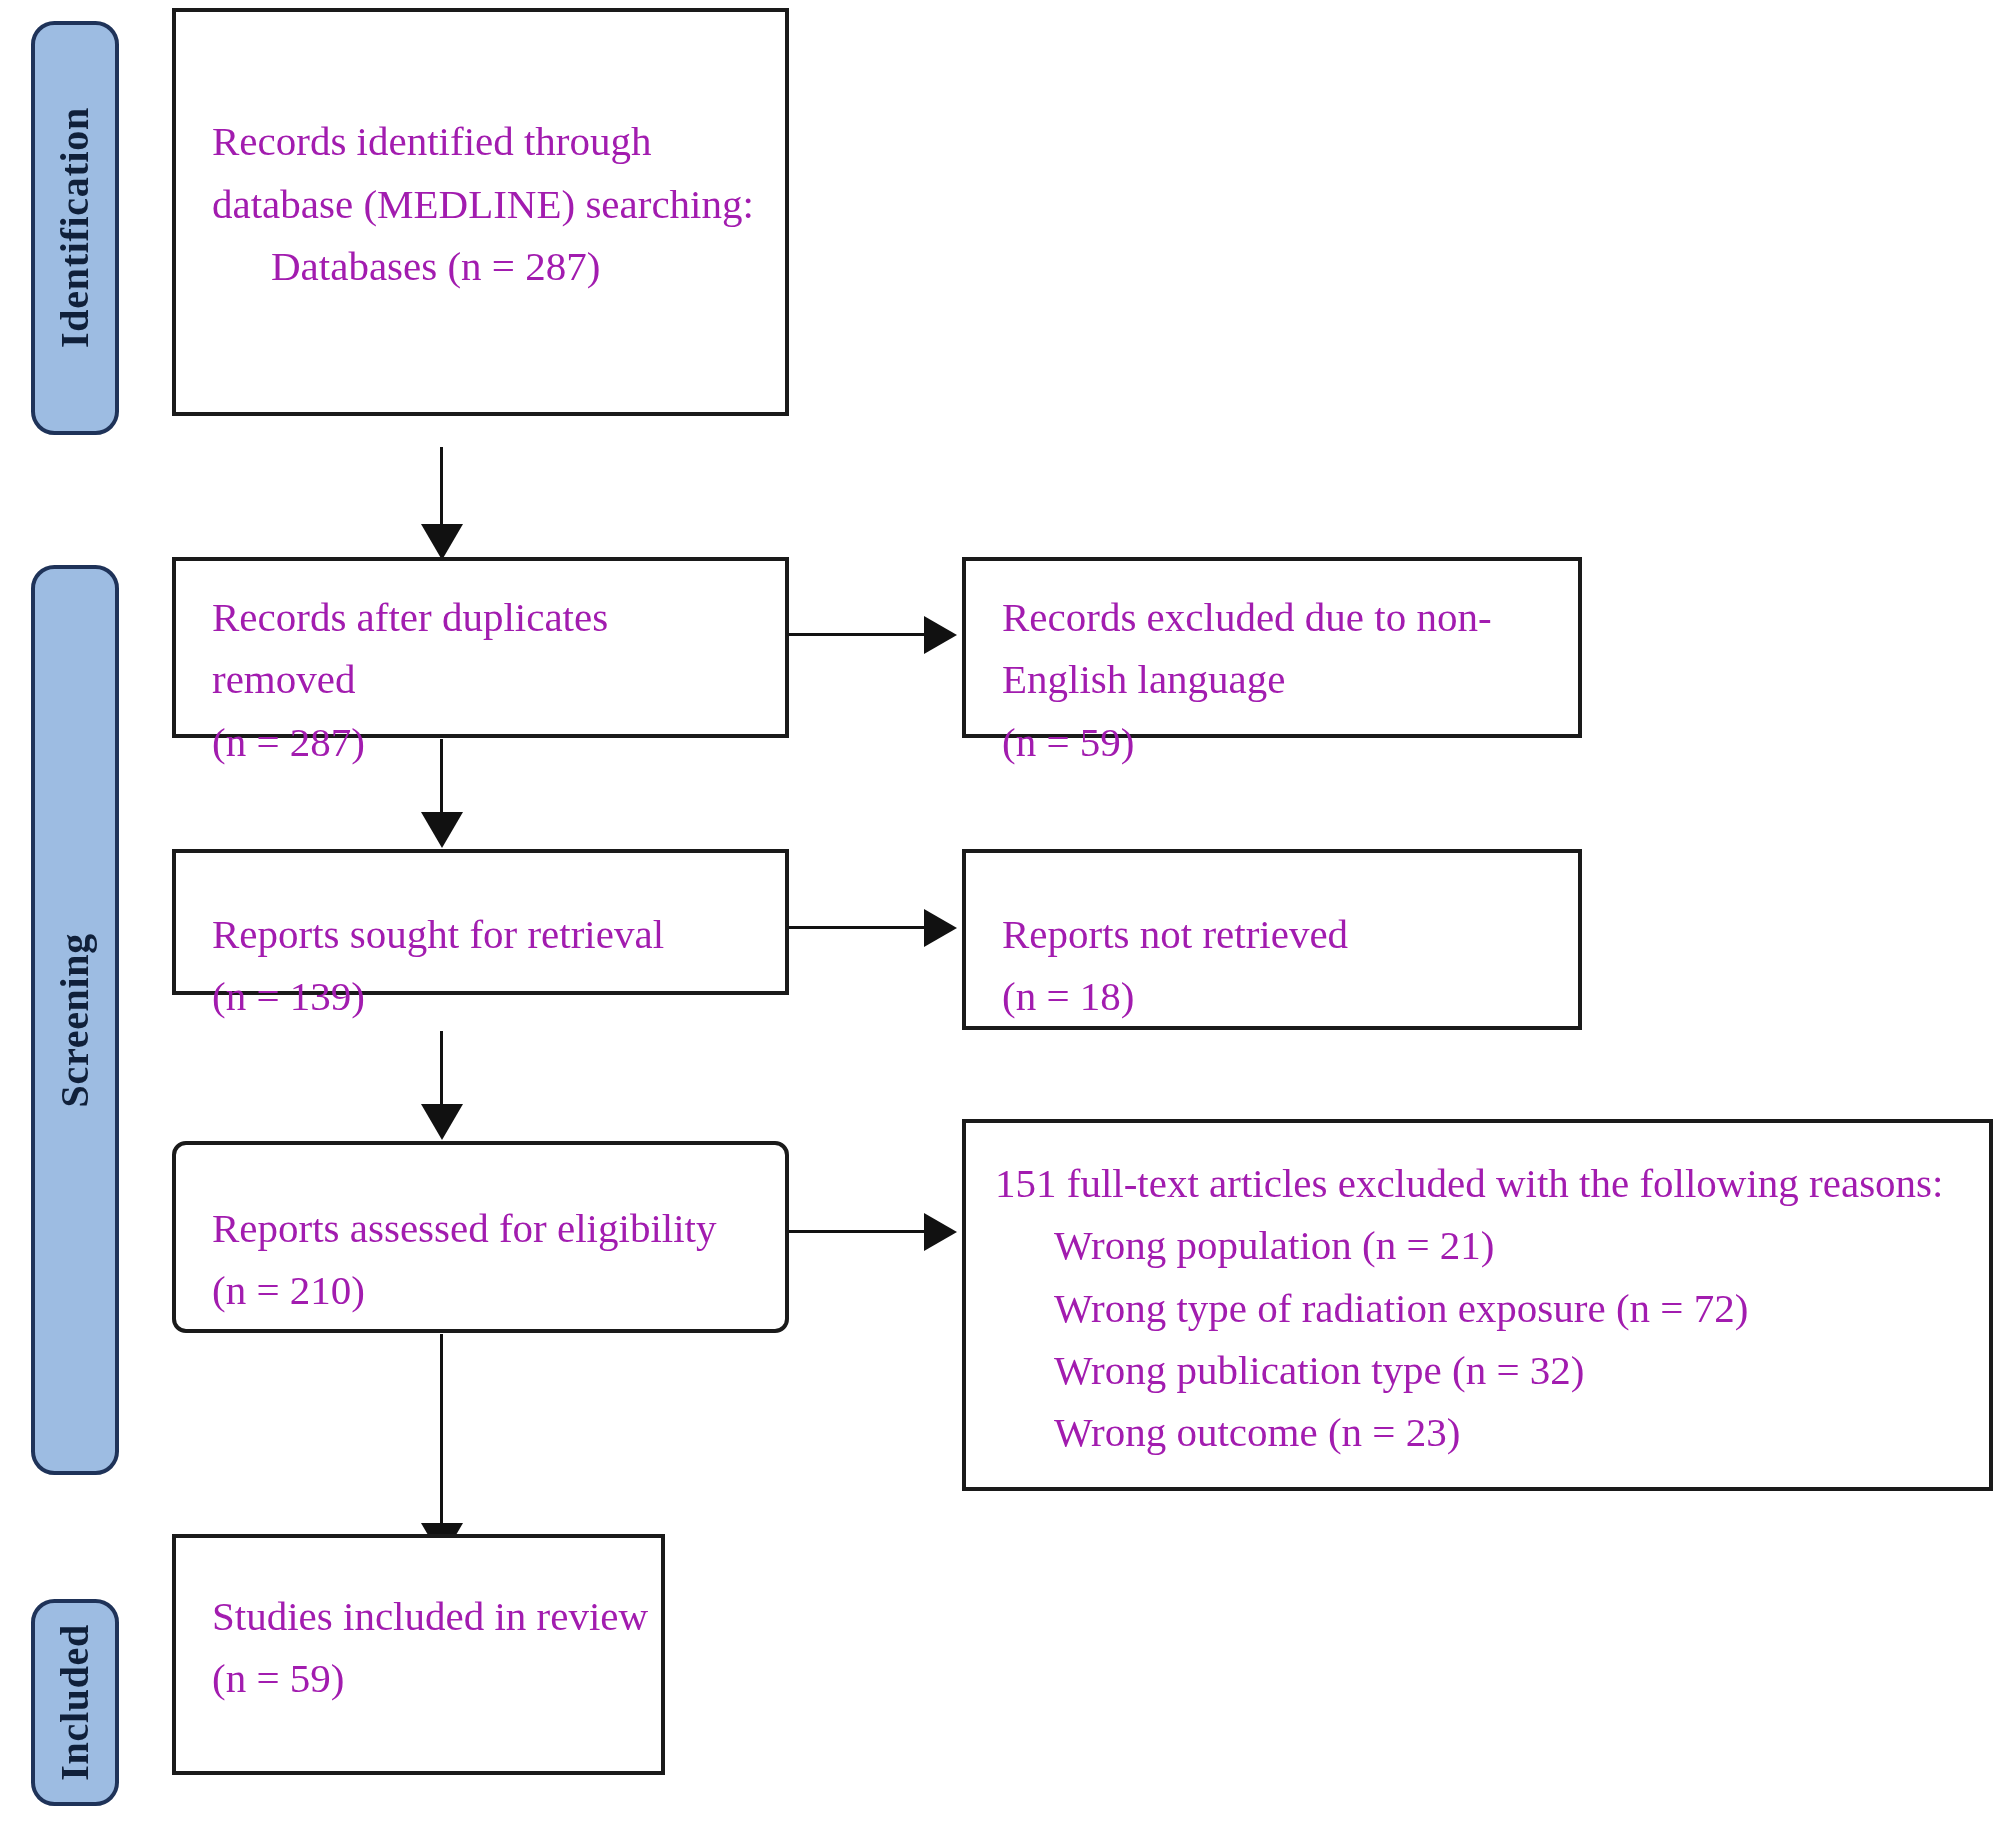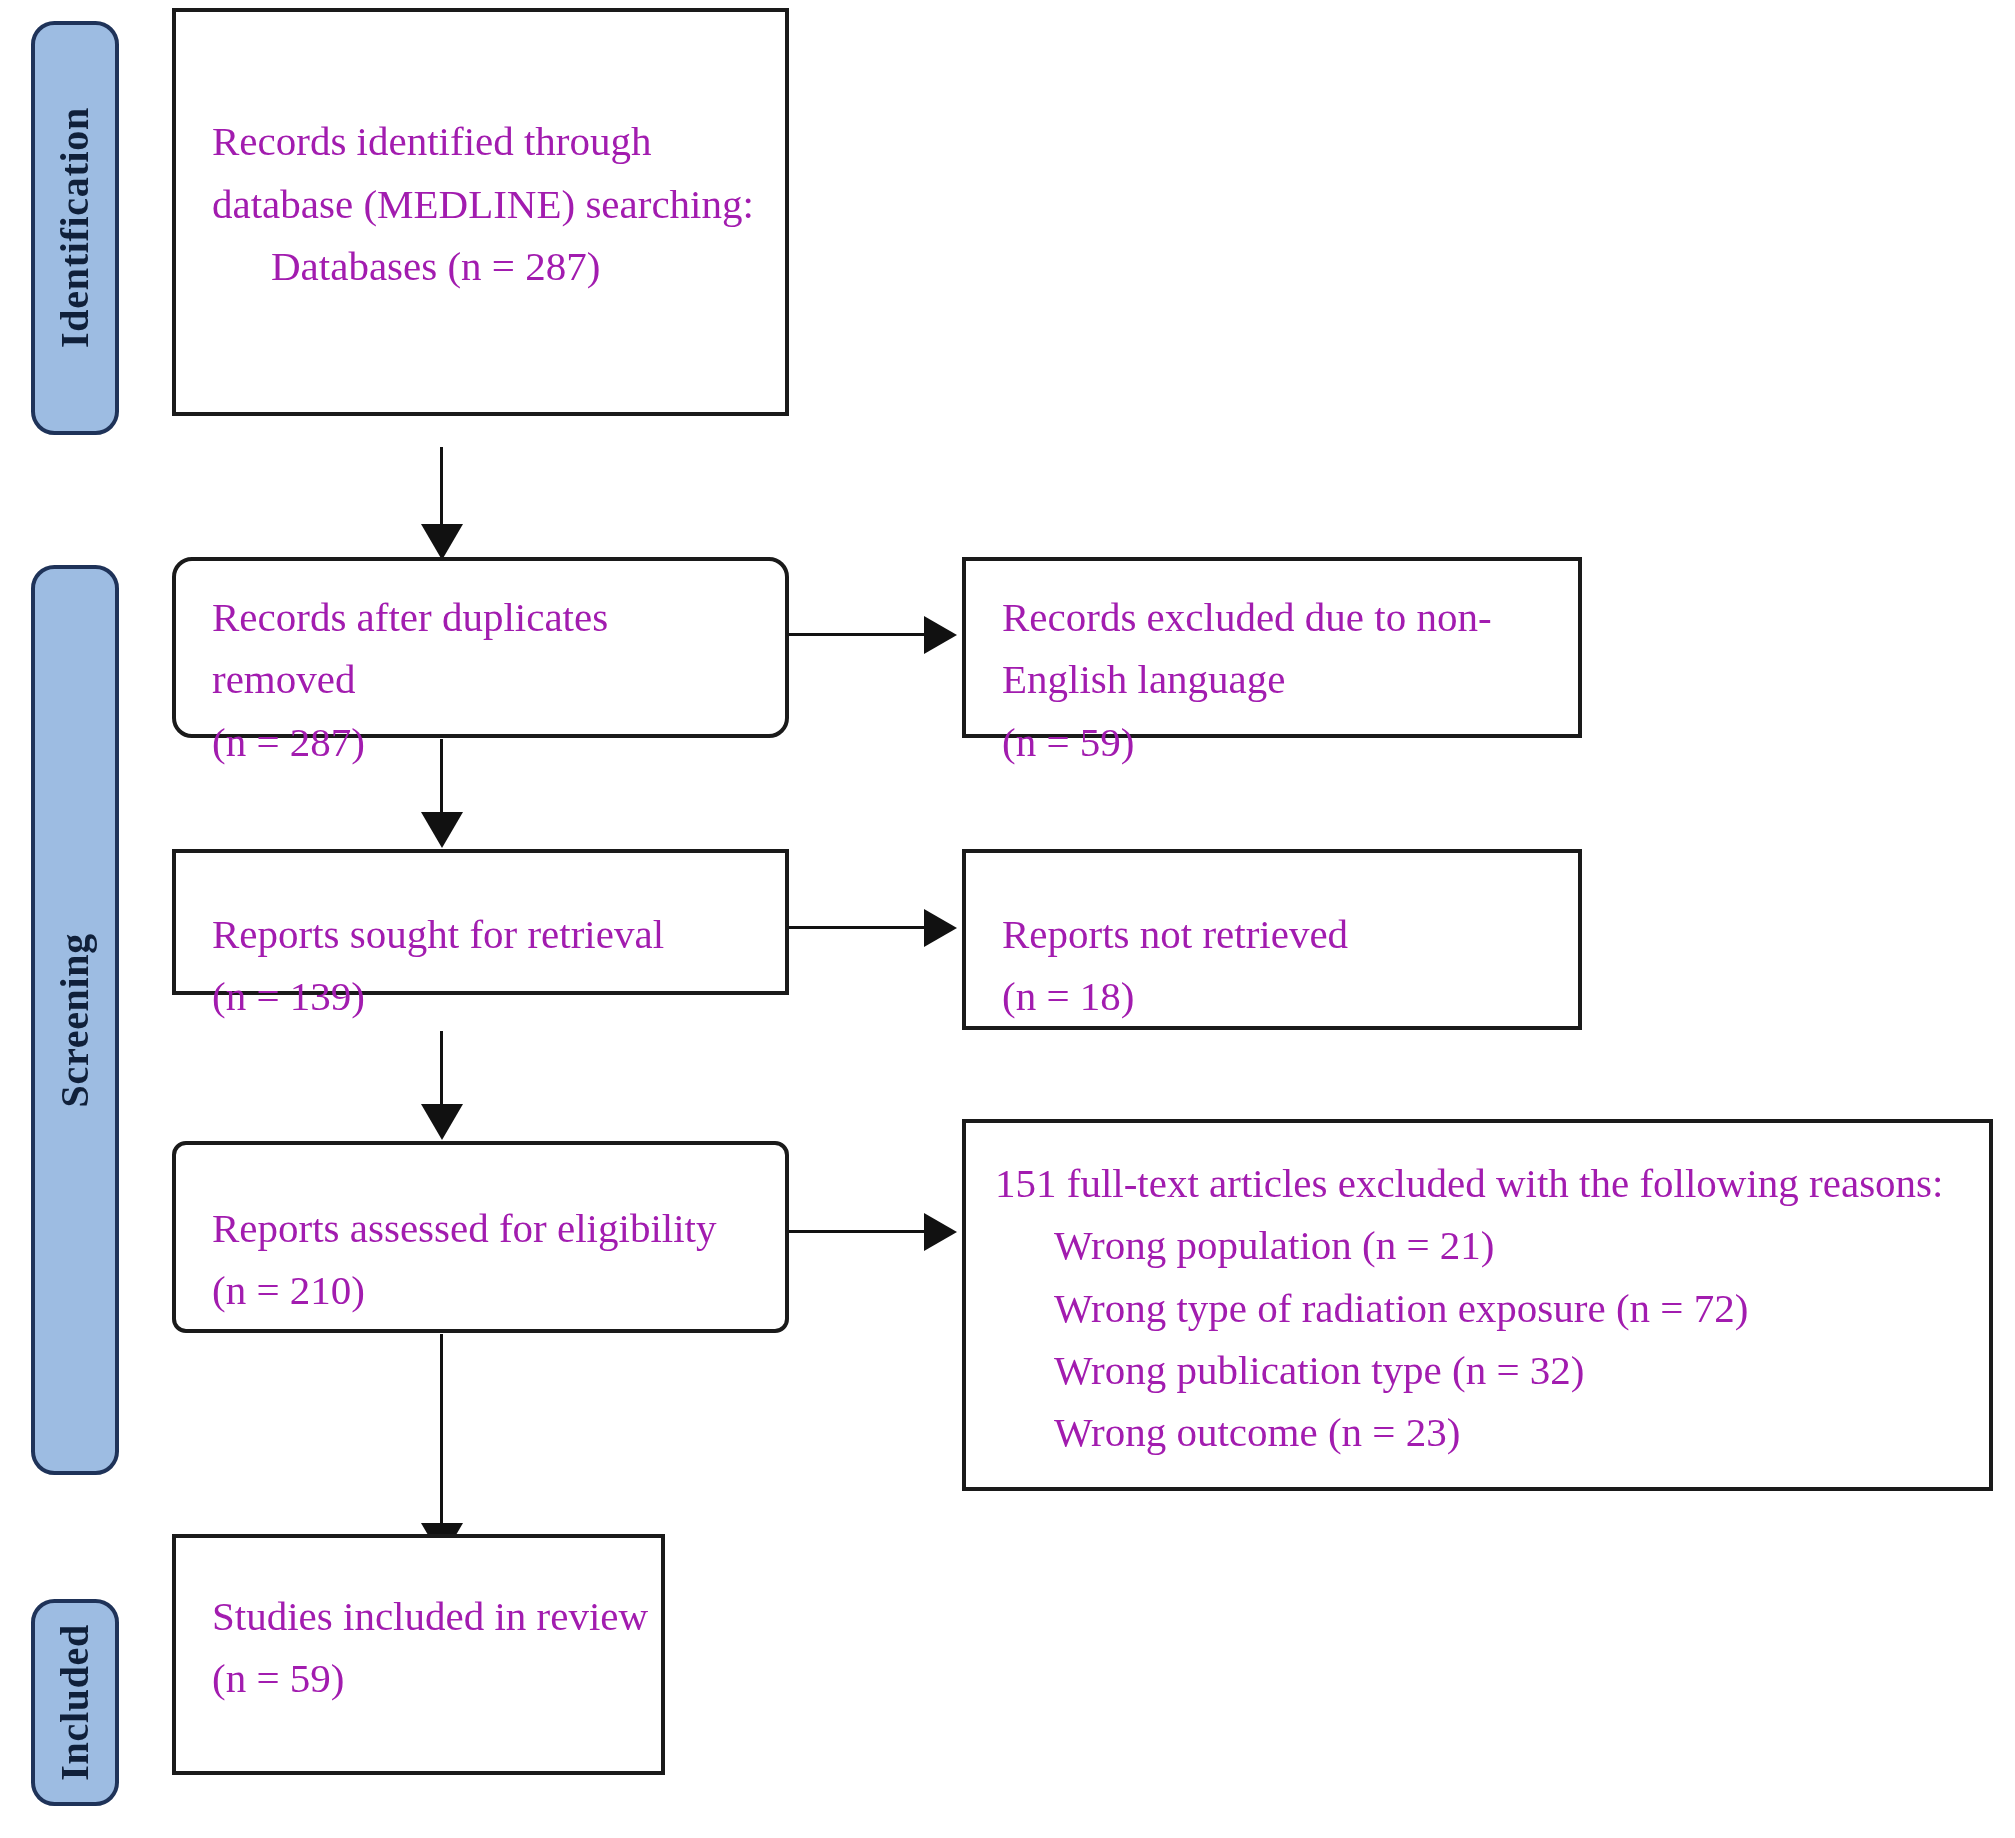--- a/index.html
+++ b/index.html
@@ -110,21 +110,21 @@
     <div class="box-text" style="top:98px;">
       <span class="box-line">Records identified through</span>
       <span class="box-line">database (MEDLINE) searching:</span>
       <span class="box-line indent">Databases (n = 287)</span>
     </div>
   </div>
 
   <div class="v-line" style="left:440px; top:447px; width:3.4px; height:86px;"></div>
   <div class="v-arrow-head" style="left:421px; top:524px;"></div>
 
-  <div class="flow-box" style="left:172px; top:557px; width:617px; height:181px;border-radius:20px;">
+  <div class="flow-box" style="left:172px; top:557px; width:617px; height:181px;">
     <div class="box-text" style="top:25px;">
       <span class="box-line">Records after duplicates</span>
       <span class="box-line">removed</span>
       <span class="box-line">(n = 287)</span>
     </div>
   </div>
 
   <div class="h-line" style="left:789px; top:633px; width:138px; height:3.4px;"></div>
   <div class="h-arrow-head" style="left:924px; top:616px;"></div>
 

